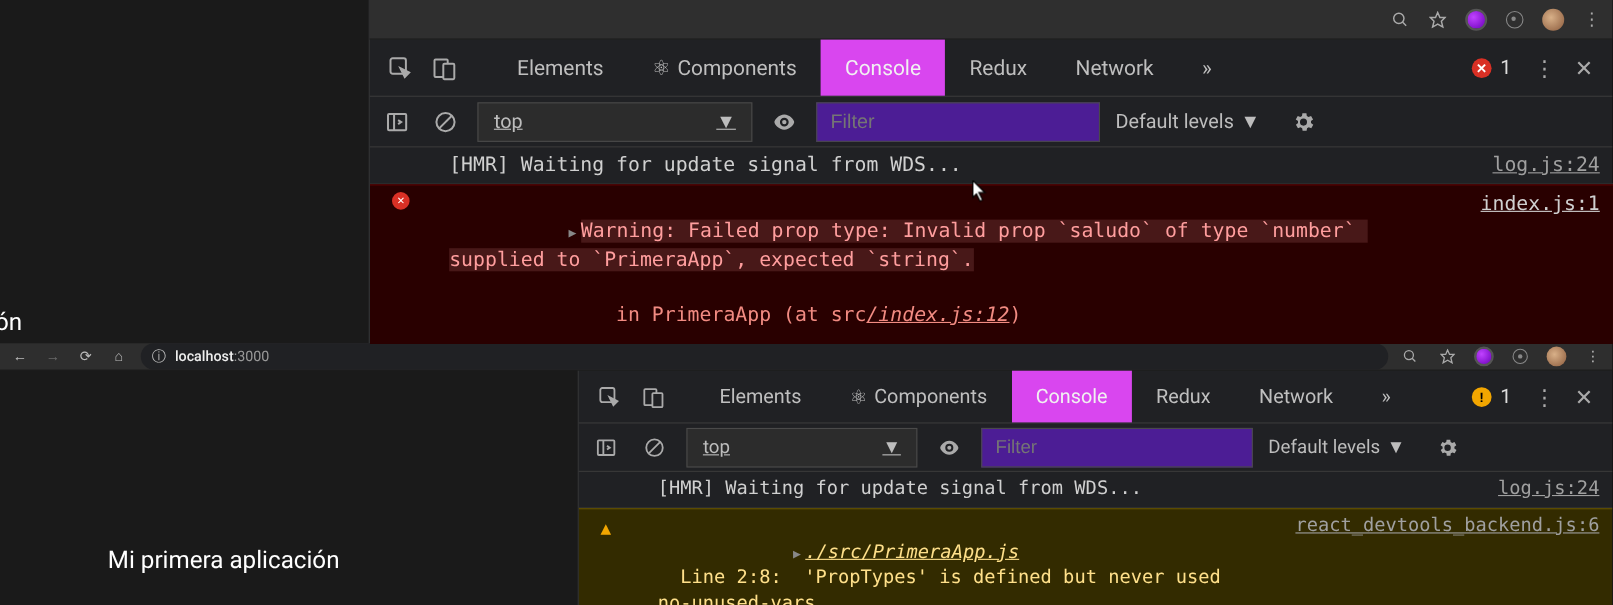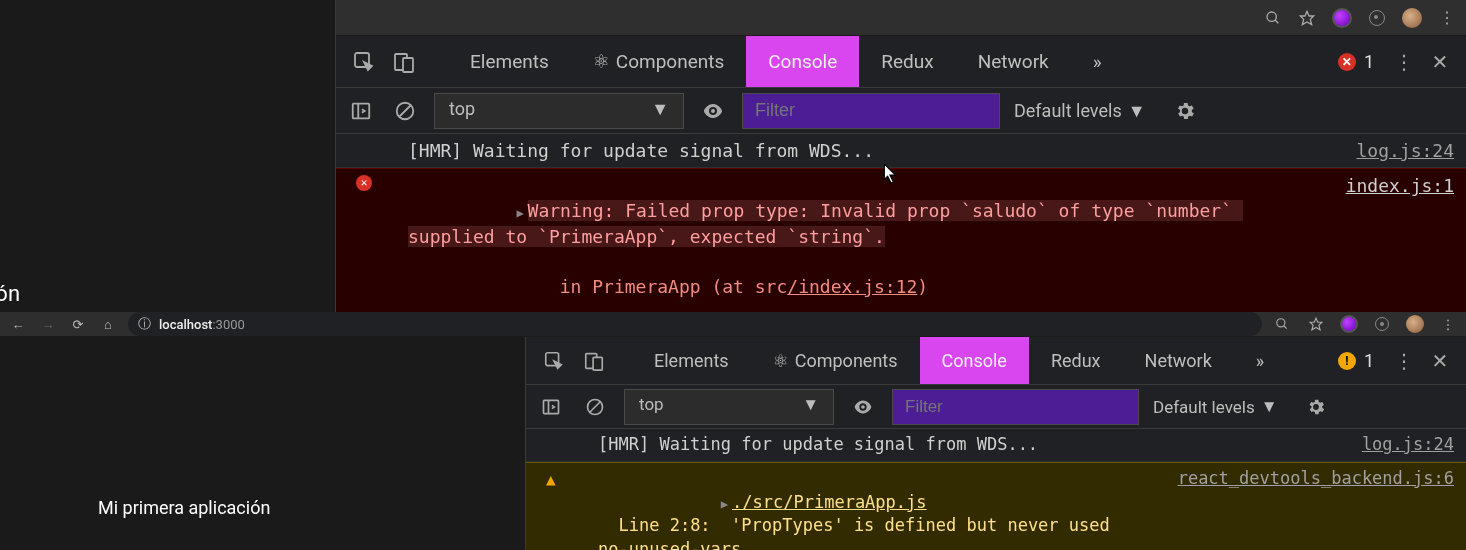--- a/index.html
+++ b/index.html
@@ -88,28 +88,29 @@
     display:flex;
     align-items:center;
     gap: 14px;
     padding: 0 10px;
     border-bottom: 1px solid #3a3a3a;
     font-size: 18px;
     color: #bdbdbd;
   }
   .dt-sub .ico{width:30px;height:30px;display:flex;align-items:center;justify-content:center;cursor:pointer;}
   .dt-sub .ctx {
-    display:flex;align-items:flex-start;gap:12px;
+    display:flex;align-items:center;gap:12px;
     border:1px solid #4a4a4a;
     background:#2c2c2c;
     padding: 4px 14px;
     height: 36px;
     min-width: 250px;
     justify-content:space-between;
     cursor:pointer;
+    text-decoration:underline;
   }
   .dt-sub .filter {
     background:#4c1d95;
     border:1px solid #4a4a4a;
     height:36px;
     padding: 4px 12px;
     color:#9a9a9a;
     font-size:18px;
     min-width: 250px;
   }
@@ -136,21 +137,21 @@
   .row.error{background:#290000;border-top:1px solid #5c0000;border-bottom:1px solid #5c0000;}
   .row.error .msg{color:#ff9e9e;}
   .row.error .trace{color:#f28b82;}
   .row.error .src{color:#d0d0d0;}
   .row.warn{background:#332b00;border-top:1px solid #665500;border-bottom:1px solid #665500;}
   .row.warn .msg{color:#ffe08a;}
   .err-dot{width:16px;height:16px;border-radius:50%;background:#d93025;color:#fff;font-size:11px;display:flex;align-items:center;justify-content:center;font-weight:bold;}
   .warn-tri{color:#f2a600;font-size:16px;}
   .tri{color:#888;font-size:12px;margin-right:4px;}
   .highlight{background:rgba(255,160,160,0.15);}
-  .underline{text-decoration:underline;}
+  .underline{text-decoration:underline;font-style:italic;}
 
   
   .cursor{position:absolute;width:14px;height:20px;pointer-events:none;z-index:100;}
 
   
   .lower {
     position:absolute;
     left:0; top:312px; right:0; bottom:0;
     display:flex;
     flex-direction:column;
@@ -186,21 +187,21 @@
     width:525px;
     background:#1a1a1a;
     color:#fff;
     display:flex;
     flex-direction:column;
     position:relative;
   }
   .page .heading{
     position:absolute;
     left:98px; top:160px;
-    font-size:18px;
+    font-size:22px;
     color:#fff;
   }
   .lower .dt{
     flex:1;
     background:#202124;
     border-left:1px solid #3a3a3a;
     display:flex;flex-direction:column;
   }
 
   svg { display:block; }

